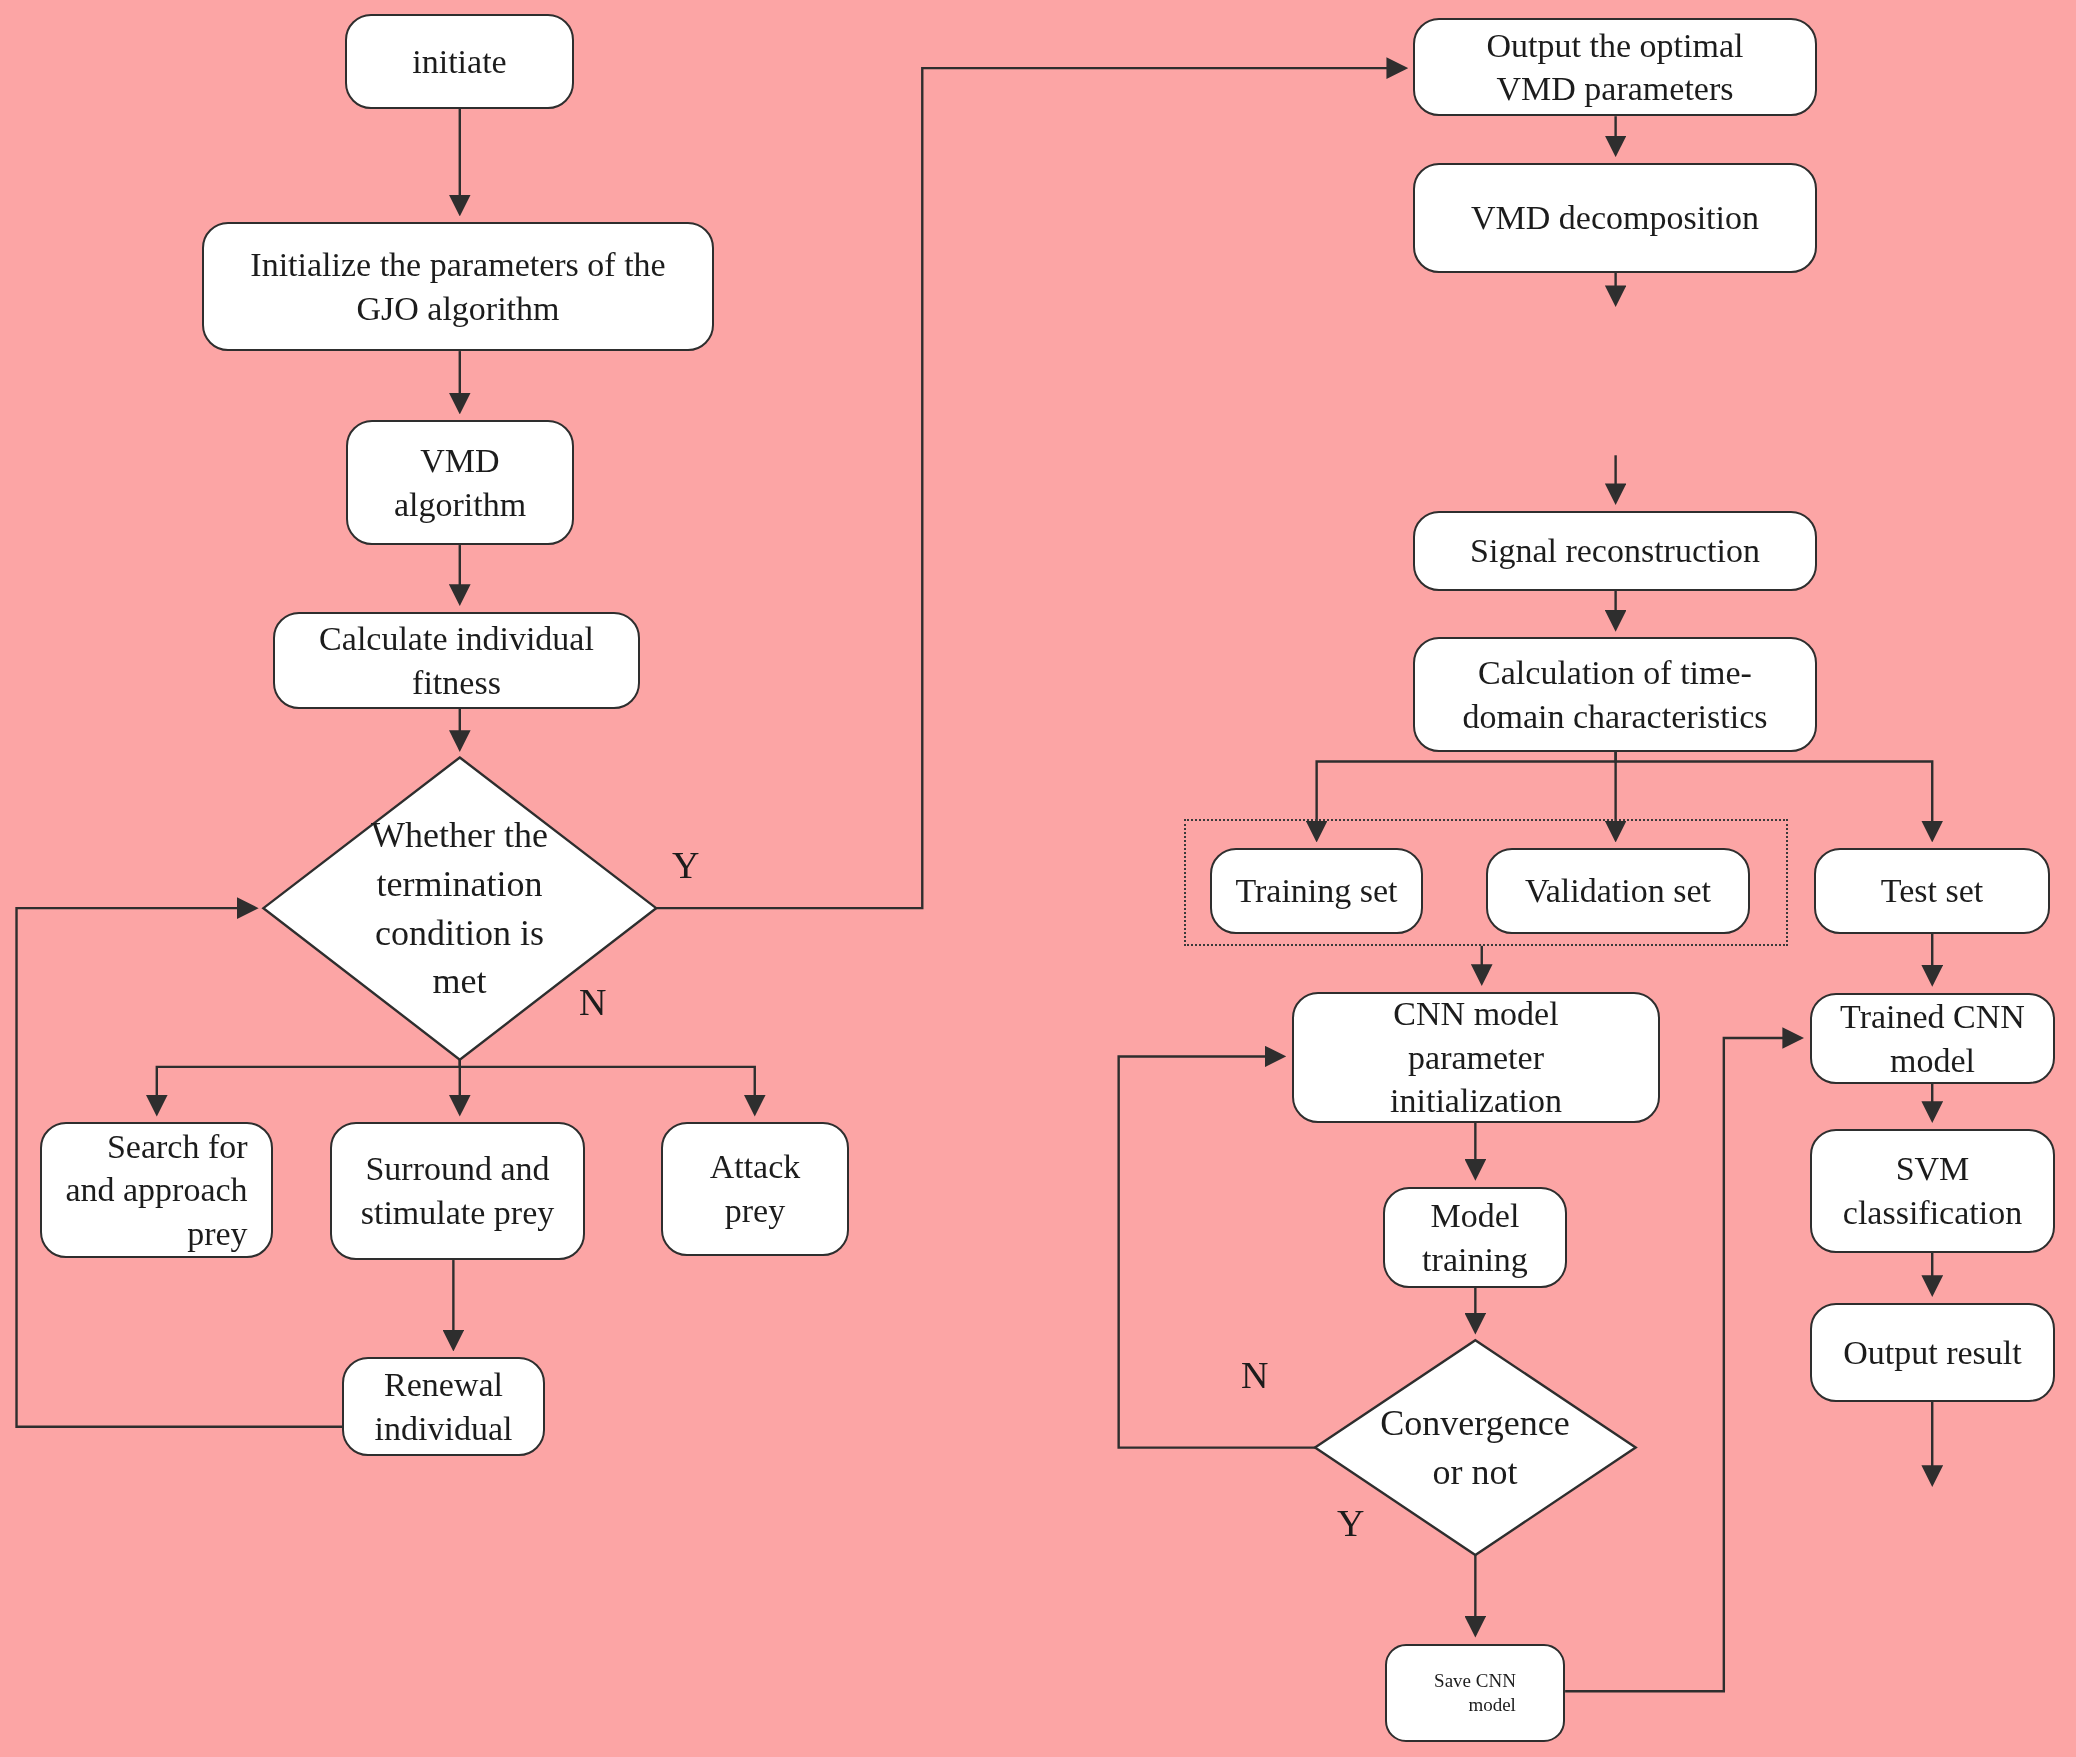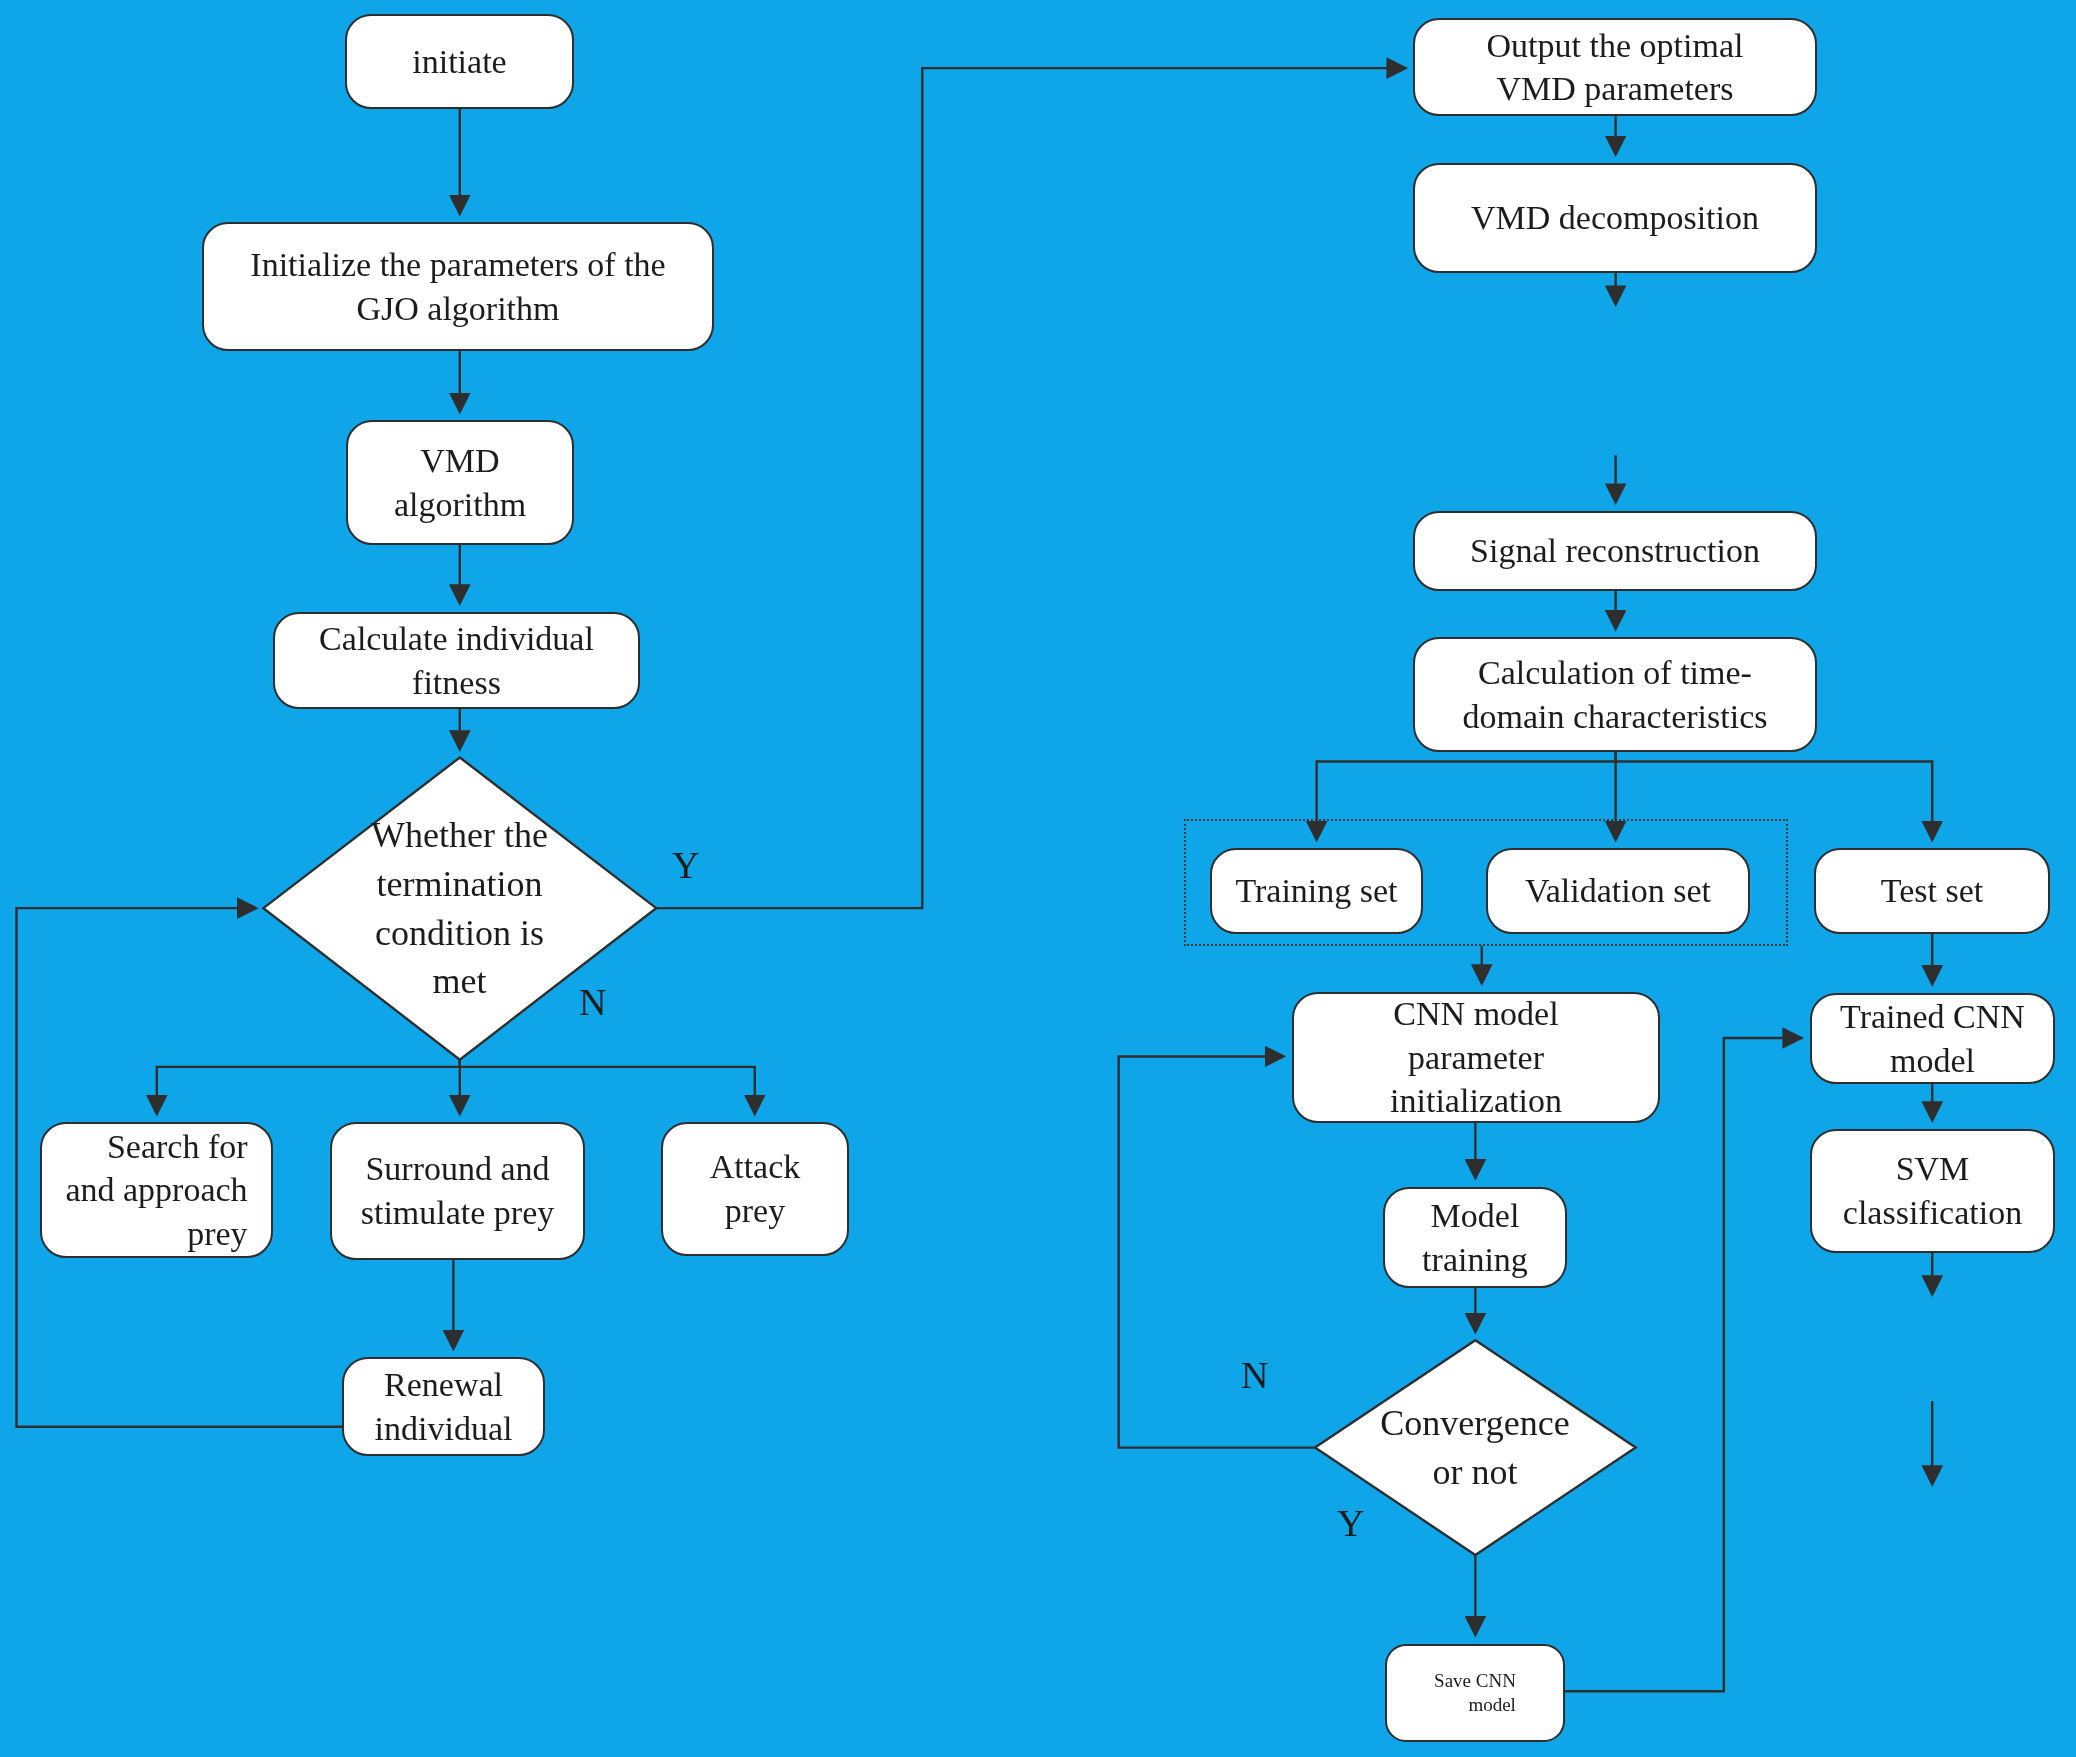--- a/index.html
+++ b/index.html
@@ -1,20 +1,20 @@
 <!DOCTYPE html>
 <html style="font-size:13px"><head>
 <meta charset="utf-8">
 <style>
   html, body { margin: 0; padding: 0; background: #ffffff; }
   .canvas {
     position: relative;
     width: 2077px;
     height: 1757px;
-    background: #0ea5e9;
+    background: #fca5a5;
     font-family: "Liberation Serif", serif;
     color: #1c1c1c;
     overflow: hidden;
   }
   svg.wires {
     position: absolute;
     left: 0; top: 0;
     width: 2077px; height: 1757px;
     z-index: 1;
   }
@@ -164,15 +164,16 @@
   <div class="node small" style="left:1385px; top:1644px; width:180px; height:98px;">Save CNN
 model</div>
 
   <span class="branch-label" style="left:1241px; top:1353px;">N</span>
   <span class="branch-label" style="left:1337px; top:1501px;">Y</span>
 
   <div class="node" style="left:1810px; top:993px; width:245px; height:91px;">Trained CNN
 model</div>
   <div class="node" style="left:1810px; top:1129px; width:245px; height:124px;">SVM
 classification</div>
+  <div class="node" style="left:1810px; top:1303px; width:245px; height:99px;">Output result</div>
 
 </div>
 
 
 </body></html>

